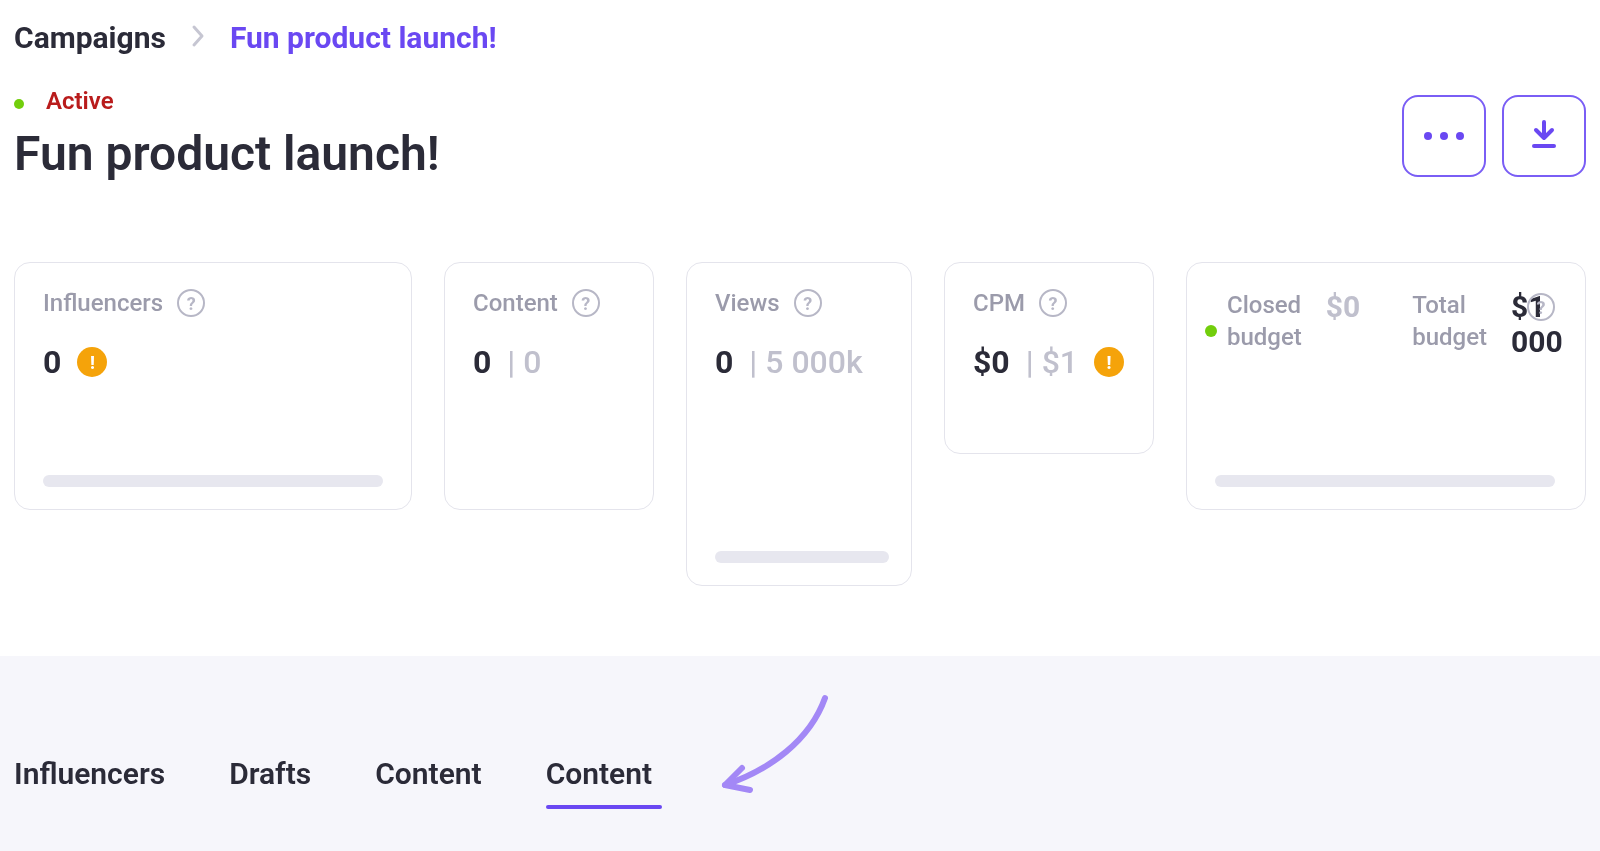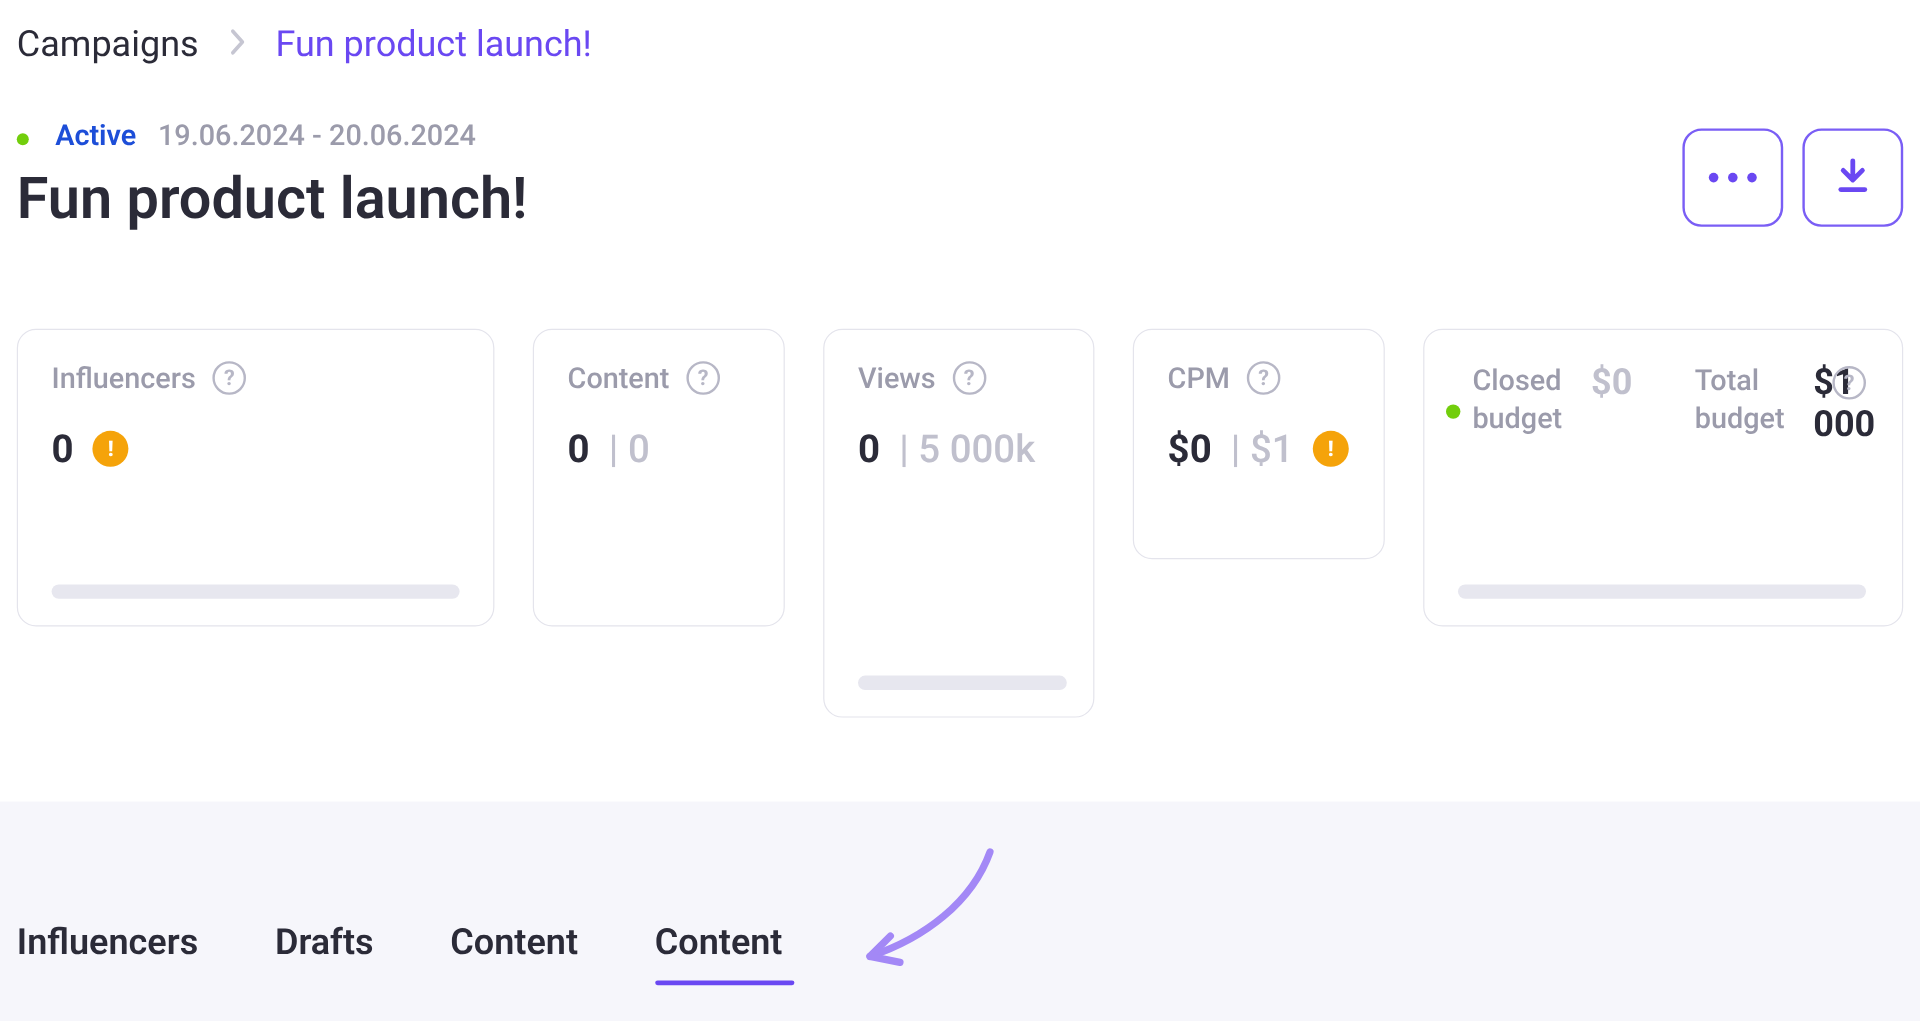--- a/index.html
+++ b/index.html
@@ -12,40 +12,40 @@
     position: relative;
   }
   .wrap { padding: 20px 14px 0 14px; }
 
   
   .breadcrumb {
     display: flex;
     align-items: center;
     gap: 24px;
     font-size: 30px;
-    font-weight: 400;
-    margin-bottom: 44px;
+    font-weight: 700;
+    margin-bottom: 32px;
   }
   .breadcrumb .root { color: #2b2b38; }
   .breadcrumb .sep { color: #c6c6d2; font-weight: 400; }
   .breadcrumb .current { color: #6a48f2; }
 
   
   .status-row {
     display: flex;
     align-items: center;
     gap: 18px;
     font-size: 24px;
     margin-bottom: 10px;
   }
   .status-row .dot {
     width: 10px; height:10px; background:#72ce0c; border-radius:50%;
     display:inline-block; margin-right:4px;
   }
-  .status-label { color:#1d4ed8; font-weight:600; }
+  .status-label { color:#b91c1c; font-weight:600; }
   .dates { color:#9b9bab; font-weight:500; }
 
   .header-row {
     display:flex; align-items:flex-start; justify-content:space-between;
     margin-bottom: 80px;
   }
   .page-title {
     font-size: 48px;
     font-weight: 600;
     color:#2b2b38;
@@ -139,21 +139,20 @@
       <svg width="16" height="24" viewBox="0 0 16 24">
           <path d="M4 3 L12 12 L4 21" stroke="#c6c6d2" stroke-width="3" fill="none" stroke-linecap="round" stroke-linejoin="round"></path>
         </svg>
     </span>
     <span class="current">Fun product launch!</span>
   </div>
 
   <div class="status-row">
     <span><span class="dot"></span></span>
     <span class="status-label">Active</span>
-    <span class="dates">19.06.2024 - 20.06.2024</span>
   </div>
   <div class="header-row">
     <h1 class="page-title">Fun product launch!</h1>
     <div class="header-actions">
       <button class="icon-btn">
         <span class="dots">
             <span></span>
             <span></span>
             <span></span>
           </span>

